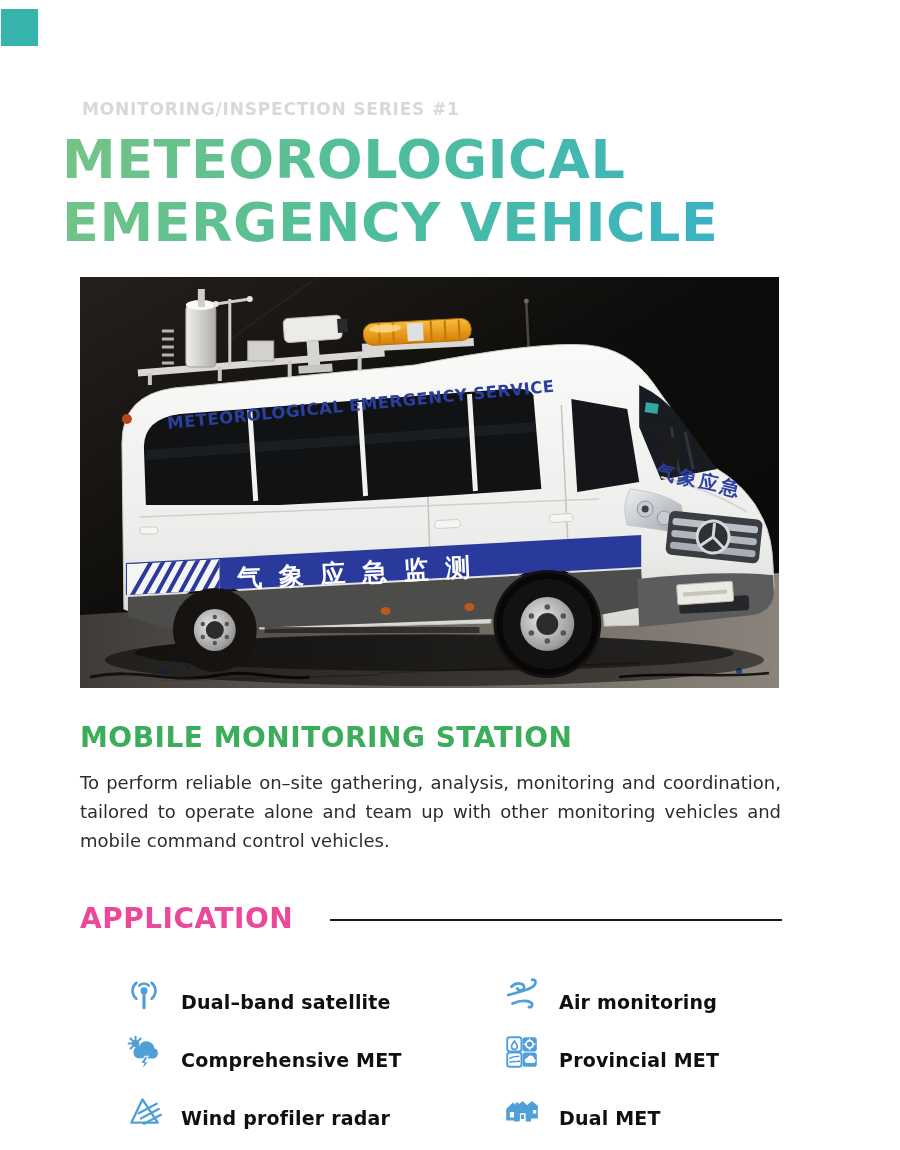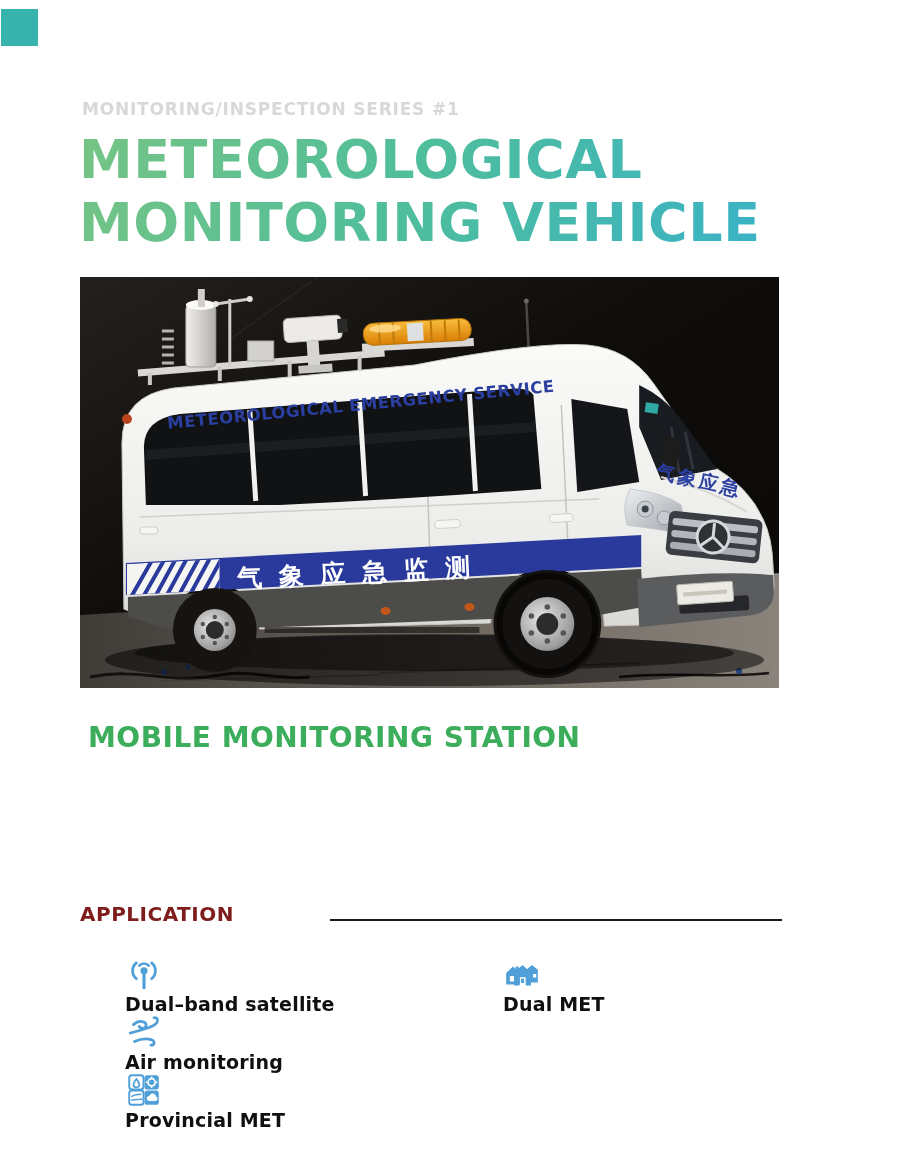--- a/index.html
+++ b/index.html
@@ -5,61 +5,61 @@
   * { margin:0; padding:0; box-sizing:border-box; }
   html,body { background:#ffffff; }
   body { font-family:"DejaVu Sans","Liberation Sans",sans-serif; }
   .page { position:relative; width:900px; height:1150px; background:#ffffff; overflow:hidden; }
 
   .corner-square { position:absolute; left:1px; top:9px; width:37px; height:37px; background:#35b3ac; }
 
   .eyebrow { position:absolute; left:82px; top:99px; font-size:17px; font-weight:bold;
              letter-spacing:0.8px; color:#d7d8d9; white-space:nowrap; }
 
-  .title { position:absolute; left:79px; top:128px; font-size:54px; font-weight:bold;
+  .title { position:absolute; left:62px; top:128px; font-size:54px; font-weight:bold;
            line-height:63px; letter-spacing:0.5px;
            background:linear-gradient(112deg,#76c484 0%,#4fbe9b 48%,#3ab2c6 100%);
            -webkit-background-clip:text; background-clip:text;
            color:transparent; -webkit-text-fill-color:transparent; }
   .title span { display:block; white-space:nowrap; }
 
   .photo { position:absolute; left:80px; top:277px; width:699px; height:411px; }
   .photo svg { display:block; width:100%; height:100%; }
 
-  .station-heading { position:absolute; left:88px; top:721px; font-size:28px; font-weight:bold;
+  .station-heading { position:absolute; left:80px; top:721px; font-size:28px; font-weight:bold;
                      color:#3cae5b; letter-spacing:0.5px; white-space:nowrap; }
 
   .station-body { position:absolute; left:80px; top:768px; width:701px; font-size:18px;
                   line-height:29px; color:#2d2d2d; text-align:justify; }
 
-  .app-heading { position:absolute; left:80px; top:902px; font-size:20px; font-weight:bold;
-                 color:#7f1d1d; letter-spacing:0.5px; white-space:nowrap; }
+  .app-heading { position:absolute; left:80px; top:902px; font-size:28px; font-weight:bold;
+                 color:#ec4899; letter-spacing:0.5px; white-space:nowrap; }
   .app-rule { position:absolute; left:330px; top:919px; width:452px; height:2px; background:#1a1a1a; }
 
   .app-grid { position:absolute; left:80px; top:955px; width:702px; display:grid;
               grid-template-columns:375px 327px; grid-template-rows:repeat(3,58px);
               grid-auto-flow:column; }
-  .app-item { display:flex; align-items:flex-start; padding-left:45px;flex-direction:column; }
+  .app-item { display:flex; align-items:flex-end; padding-left:45px; }
   .app-item:nth-child(n+4) { padding-left:48px; }
   .app-icon { width:38px; height:38px; flex:0 0 38px; margin-right:18px; }
   .app-icon svg { display:block; width:100%; height:100%; }
   .app-label { font-size:19px; font-weight:bold; color:#101010; letter-spacing:0.2px; white-space:nowrap; }
 </style>
 </head>
 <body>
 
 <div class="page">
 
   <div class="corner-square"></div>
 
   <div class="eyebrow">MONITORING/INSPECTION SERIES #1</div>
 
   <h1 class="title">
       <span>METEOROLOGICAL</span>
-      <span>MONITORING VEHICLE</span>
+      <span>EMERGENCY VEHICLE</span>
     </h1>
 
   <div class="photo">
     <svg viewBox="0 0 700 411" preserveAspectRatio="none">
       <defs>
         <linearGradient id="bgG" x1="0" y1="0" x2="1" y2="1">
           <stop offset="0" stop-color="#23201d"></stop>
             <stop offset="0.45" stop-color="#0f0d0b"></stop>
             <stop offset="1" stop-color="#0a0908"></stop>
         </linearGradient>
@@ -224,40 +224,69 @@
             <circle cx="468" cy="364" r="2.8" fill="#555"></circle>
           <circle cx="452" cy="356" r="2.8" fill="#555"></circle>
             <circle cx="452" cy="339" r="2.8" fill="#555"></circle>
         </g>
         <rect x="185" y="350" width="215" height="6" fill="#1c1a17" opacity="0.7"></rect>
       </g>
     </svg>
   </div>
 
   <h2 class="station-heading">MOBILE MONITORING STATION</h2>
+  <p class="station-body">To perform reliable on–site gathering, analysis, monitoring and coordination, tailored to operate alone and team up with other monitoring vehicles and mobile command control vehicles.</p>
 
   <h2 class="app-heading">APPLICATION</h2>
   <div class="app-rule"></div>
 
   <div class="app-grid">
 
     <div class="app-item">
       <span class="app-icon">
         <svg viewBox="0 0 36 36">
           <circle cx="18" cy="15" r="3.4" fill="#4f9fd8"></circle>
           <path d="M18,17 L18,31" stroke="#4f9fd8" stroke-width="3" stroke-linecap="round"></path>
           <path d="M10.8,22.5 A9.6,9.6 0 0 1 10.8,7.5" stroke="#4f9fd8" stroke-width="2.6" fill="none" stroke-linecap="round"></path>
           <path d="M25.2,22.5 A9.6,9.6 0 0 0 25.2,7.5" stroke="#4f9fd8" stroke-width="2.6" fill="none" stroke-linecap="round"></path>
           <path d="M13.5,10 A6,6 0 0 1 22.5,10" stroke="#4f9fd8" stroke-width="2.4" fill="none" stroke-linecap="round"></path>
         </svg>
       </span>
       <span class="app-label">Dual–band satellite</span>
     </div>
 
-
+    <div class="app-item">
+      <span class="app-icon">
+        <svg viewBox="0 0 36 36">
+          <g stroke="#4f9fd8" stroke-width="2" stroke-linecap="round">
+            <path d="M10,3.5 L10,6"></path>
+              <path d="M3.5,10 L6,10"></path>
+              <path d="M5.2,5.2 L7,7"></path>
+              <path d="M14.8,5.2 L13,7"></path>
+              <path d="M5.2,14.8 L7,13"></path>
+          </g>
+          <circle cx="10" cy="10" r="3.6" fill="#4f9fd8"></circle>
+          <path d="M12,24 a6,6 0 0 1 1.5-11.6 a7.5,7.5 0 0 1 14.3,2.1 a5,5 0 0 1 -1,9.7 Z" fill="#4f9fd8"></path>
+          <path d="M19,22 L14.5,29 L17.8,29 L15.5,35 L22.5,27.5 L19.4,27.5 L21.8,22 Z" fill="#4f9fd8" stroke="#ffffff" stroke-width="1"></path>
+        </svg>
+      </span>
+      <span class="app-label">Comprehensive MET</span>
+    </div>
+
+    <div class="app-item">
+      <span class="app-icon">
+        <svg viewBox="0 0 36 36" fill="none" stroke="#4f9fd8" stroke-width="2.2" stroke-linejoin="round" stroke-linecap="round">
+          <path d="M16.5,8 L31,30 L6,30 Z"></path>
+          <path d="M13,21 L30,12"></path>
+          <path d="M15,26 L32,17"></path>
+          <path d="M18,31 L34,22.5"></path>
+        </svg>
+      </span>
+      <span class="app-label">Wind profiler radar</span>
+    </div>
 
     <div class="app-item">
       <span class="app-icon">
         <svg viewBox="0 0 36 36" fill="none" stroke="#4f9fd8" stroke-width="2.6" stroke-linecap="round">
           <path d="M8,11 C13,6.5 20,7.5 20,11.5 C20,15 15,15.5 13.5,12.8"></path>
           <path d="M5,19 C14,16 24,15 29,10.5 C32,7.8 31,4 27.5,4.5"></path>
           <path d="M9,27 C15,24.5 21,24 25.5,25.5 C28.8,26.7 28,31 24.5,30.4"></path>
         </svg>
       </span>
       <span class="app-label">Air monitoring</span>

